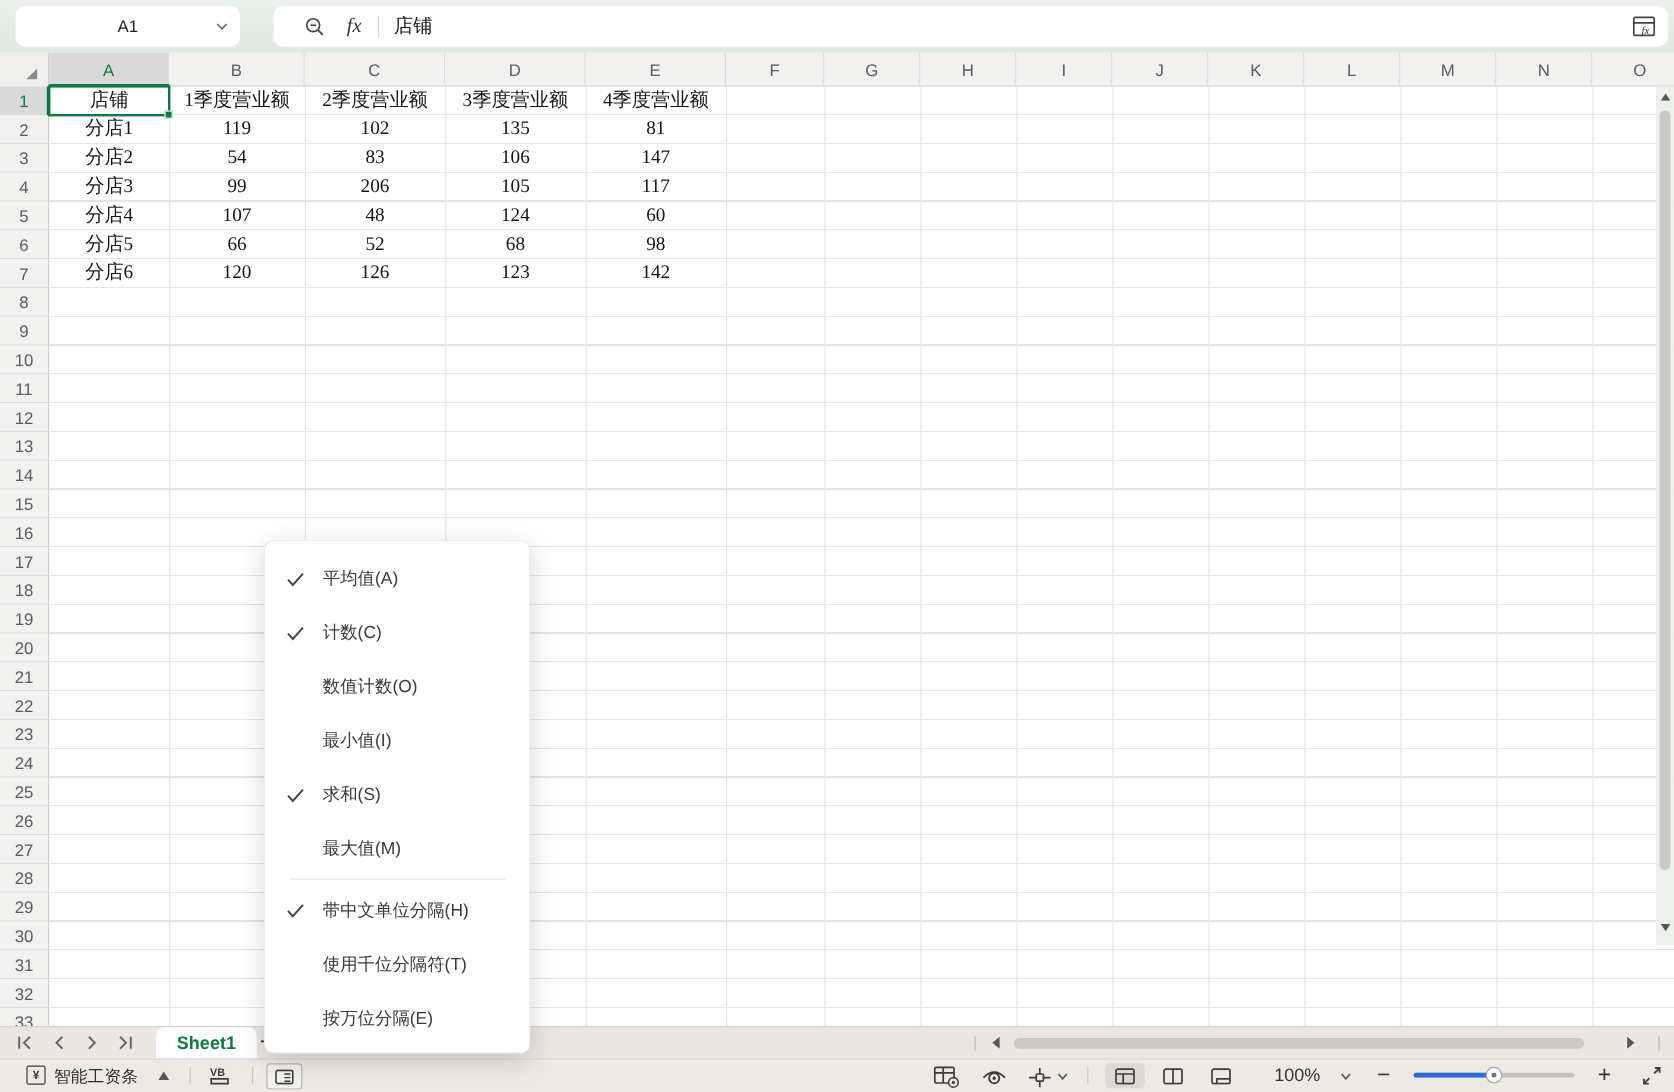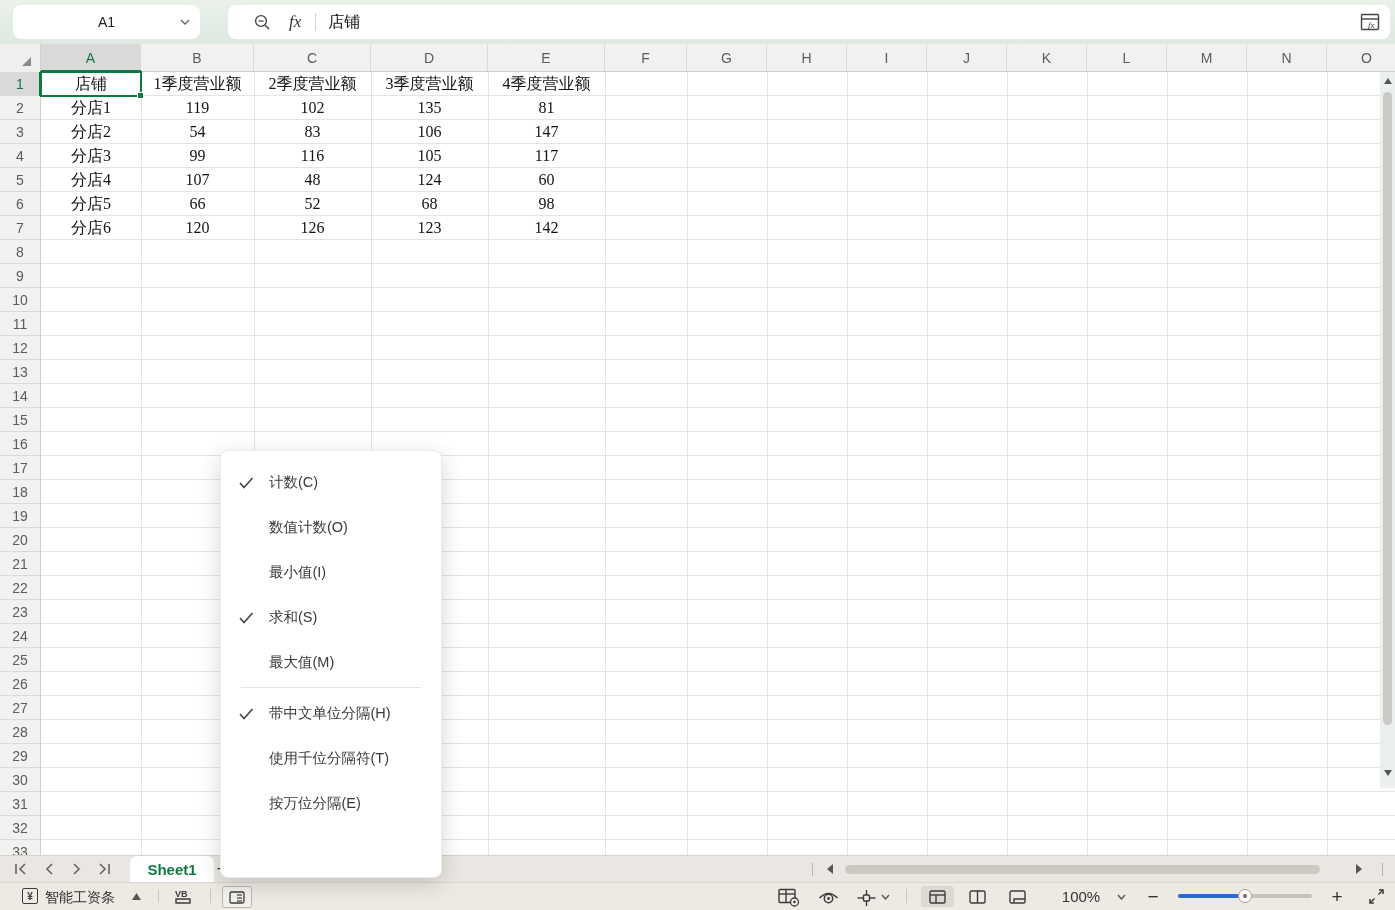--- a/index.html
+++ b/index.html
@@ -224,21 +224,21 @@
       <div class="cell" style="left: 213px; top: 24px; width: 117px;">102</div>
       <div class="cell" style="left: 330px; top: 24px; width: 117px;">135</div>
       <div class="cell" style="left: 447px; top: 24px; width: 117px;">81</div>
       <div class="cell" style="left: 0px; top: 48px; width: 100px;">分店2</div>
       <div class="cell" style="left: 100px; top: 48px; width: 113px;">54</div>
       <div class="cell" style="left: 213px; top: 48px; width: 117px;">83</div>
       <div class="cell" style="left: 330px; top: 48px; width: 117px;">106</div>
       <div class="cell" style="left: 447px; top: 48px; width: 117px;">147</div>
       <div class="cell" style="left: 0px; top: 72px; width: 100px;">分店3</div>
       <div class="cell" style="left: 100px; top: 72px; width: 113px;">99</div>
-      <div class="cell" style="left: 213px; top: 72px; width: 117px;">116</div>
+      <div class="cell" style="left: 213px; top: 72px; width: 117px;">206</div>
       <div class="cell" style="left: 330px; top: 72px; width: 117px;">105</div>
       <div class="cell" style="left: 447px; top: 72px; width: 117px;">117</div>
       <div class="cell" style="left: 0px; top: 96px; width: 100px;">分店4</div>
       <div class="cell" style="left: 100px; top: 96px; width: 113px;">107</div>
       <div class="cell" style="left: 213px; top: 96px; width: 117px;">48</div>
       <div class="cell" style="left: 330px; top: 96px; width: 117px;">124</div>
       <div class="cell" style="left: 447px; top: 96px; width: 117px;">60</div>
       <div class="cell" style="left: 0px; top: 120px; width: 100px;">分店5</div>
       <div class="cell" style="left: 100px; top: 120px; width: 113px;">66</div>
       <div class="cell" style="left: 213px; top: 120px; width: 117px;">52</div>
@@ -409,20 +409,28 @@
   <div class="zfill"></div>
   <div class="zhandle"></div>
 
   <div class="cmenu" id="cmenu">
       <div class="mitem">
         <span class="mcheck">
           <svg width="15" height="12" viewBox="0 0 15 12">
             <polyline points="1,6 5,10.5 13.5,1" fill="none" stroke="#444" stroke-width="1.6"></polyline>
           </svg>
         </span>
+        <span class="mlabel">平均值(A)</span>
+      </div>
+      <div class="mitem">
+        <span class="mcheck">
+          <svg width="15" height="12" viewBox="0 0 15 12">
+            <polyline points="1,6 5,10.5 13.5,1" fill="none" stroke="#444" stroke-width="1.6"></polyline>
+          </svg>
+        </span>
         <span class="mlabel">计数(C)</span>
       </div>
       <div class="mitem">
         <span class="mcheck"></span>
         <span class="mlabel">数值计数(O)</span>
       </div>
       <div class="mitem">
         <span class="mcheck"></span>
         <span class="mlabel">最小值(I)</span>
       </div>

